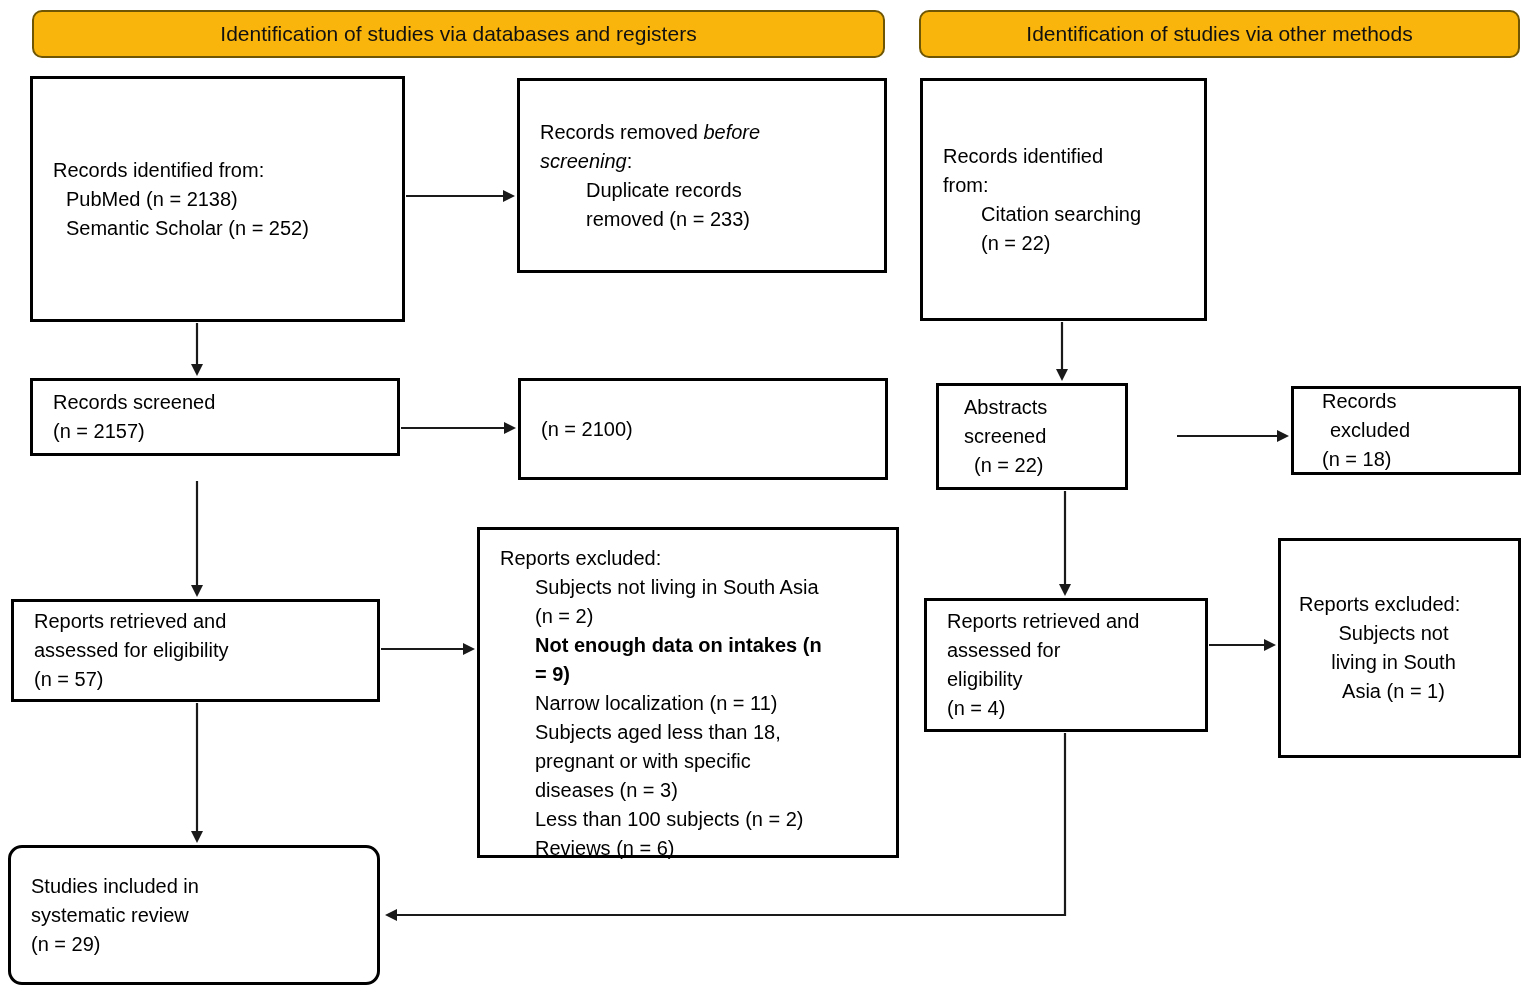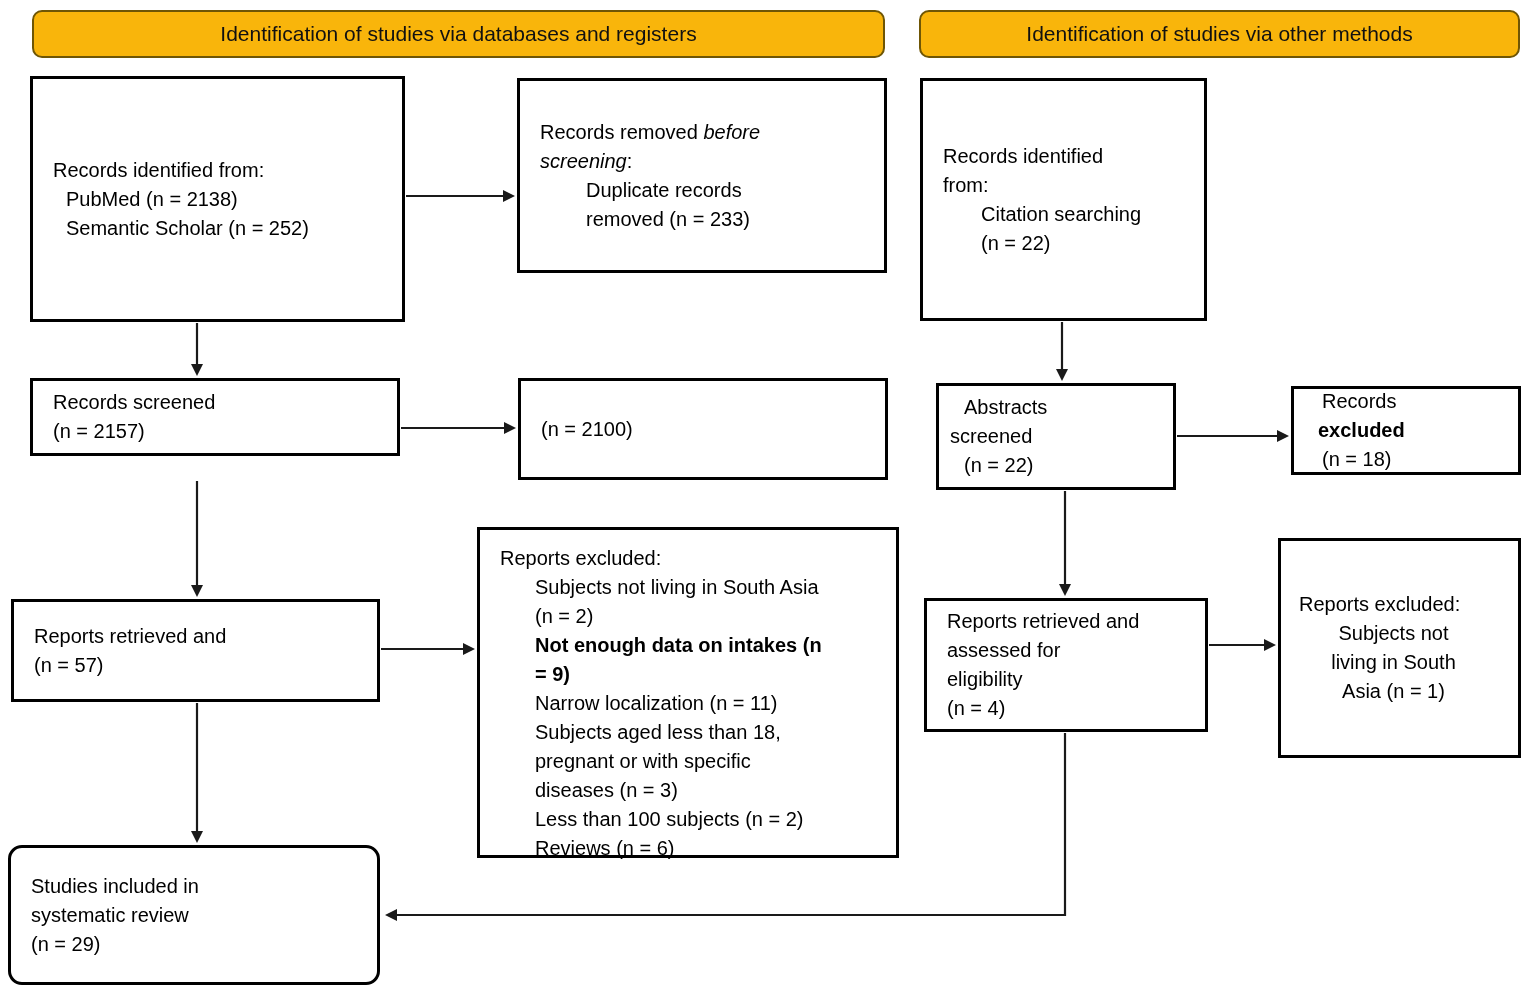--- a/index.html
+++ b/index.html
@@ -61,20 +61,21 @@
     <p class="pad" style="margin-left:13px;">Semantic Scholar (n = 252)</p>
   </div>
 
   <div class="box" style="left:30px;top:378px;width:370px;height:78px;">
     <p class="pad">Records screened</p>
     <p class="pad">(n = 2157)</p>
   </div>
 
   <div class="box" style="left:11px;top:599px;width:369px;height:103px;">
     <p class="pad">Reports retrieved and</p>
+    <p class="pad">assessed for eligibility</p>
     <p class="pad">(n = 57)</p>
   </div>
 
   <div class="box" style="left:8px;top:845px;width:372px;height:140px;border-radius:14px;">
     <p class="pad">Studies included in</p>
     <p class="pad">systematic review</p>
     <p class="pad">(n = 29)</p>
   </div>
 
   <div class="box" style="left:517px;top:78px;width:370px;height:195px;">
@@ -94,36 +95,36 @@
     <p class="pad" style="margin-left:35px;width:292px;">Subjects aged less than 18, pregnant or with specific diseases (n = 3)</p>
     <p class="pad" style="margin-left:35px;width:292px;">Less than 100 subjects (n = 2)</p>
     <p class="pad" style="margin-left:35px;width:292px;">Reviews (n = 6)</p>
   </div>
 
   <div class="box" style="left:920px;top:78px;width:287px;height:243px;">
     <p class="pad" style="width:190px;">Records identified from:</p>
     <p class="pad" style="margin-left:38px;width:182px;">Citation searching (n = 22)</p>
   </div>
 
-  <div class="box" style="left:936px;top:383px;width:240px;height:107px;">
+  <div class="box" style="left:936px;top:383px;width:192px;height:107px;">
     <p class="pad" style="padding-left:25px;">Abstracts</p>
-    <p class="pad" style="padding-left:11px;">screened</p>
-    <p class="pad" style="padding-left:25px;">(n = 22)</p>
+    <p class="pad" style="padding-left:25px;">screened</p>
+    <p class="pad" style="padding-left:35px;">(n = 22)</p>
   </div>
 
   <div class="box" style="left:924px;top:598px;width:284px;height:134px;">
     <p class="pad">Reports retrieved and</p>
     <p class="pad">assessed for</p>
     <p class="pad">eligibility</p>
     <p class="pad">(n = 4)</p>
   </div>
 
   <div class="box" style="left:1291px;top:386px;width:230px;height:89px;">
     <p class="pad" style="padding-left:28px;">Records</p>
-    <p class="pad" style="padding-left:24px;font-weight:bold;">excluded</p>
+    <p class="pad" style="padding-left:36px;">excluded</p>
     <p class="pad" style="padding-left:28px;">(n = 18)</p>
   </div>
 
   <div class="box" style="left:1278px;top:538px;width:243px;height:220px;">
     <p class="pad" style="padding-left:18px;">Reports excluded:</p>
     <p style="margin-left:35px;width:155px;text-align:center;">Subjects not living in South Asia (n = 1)</p>
   </div>
 
 </div>
 

